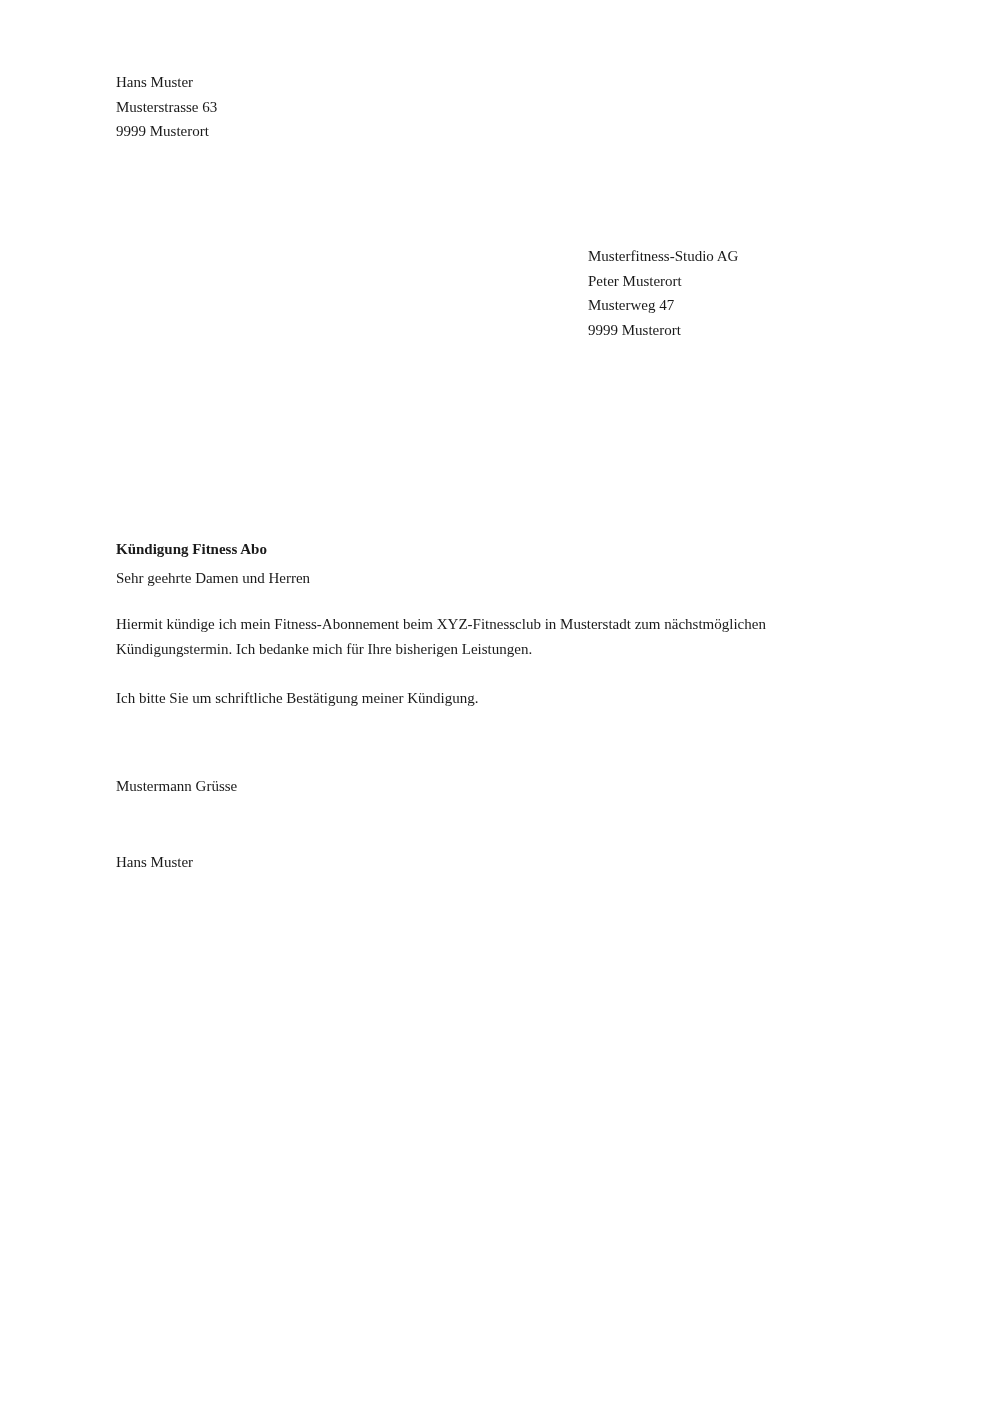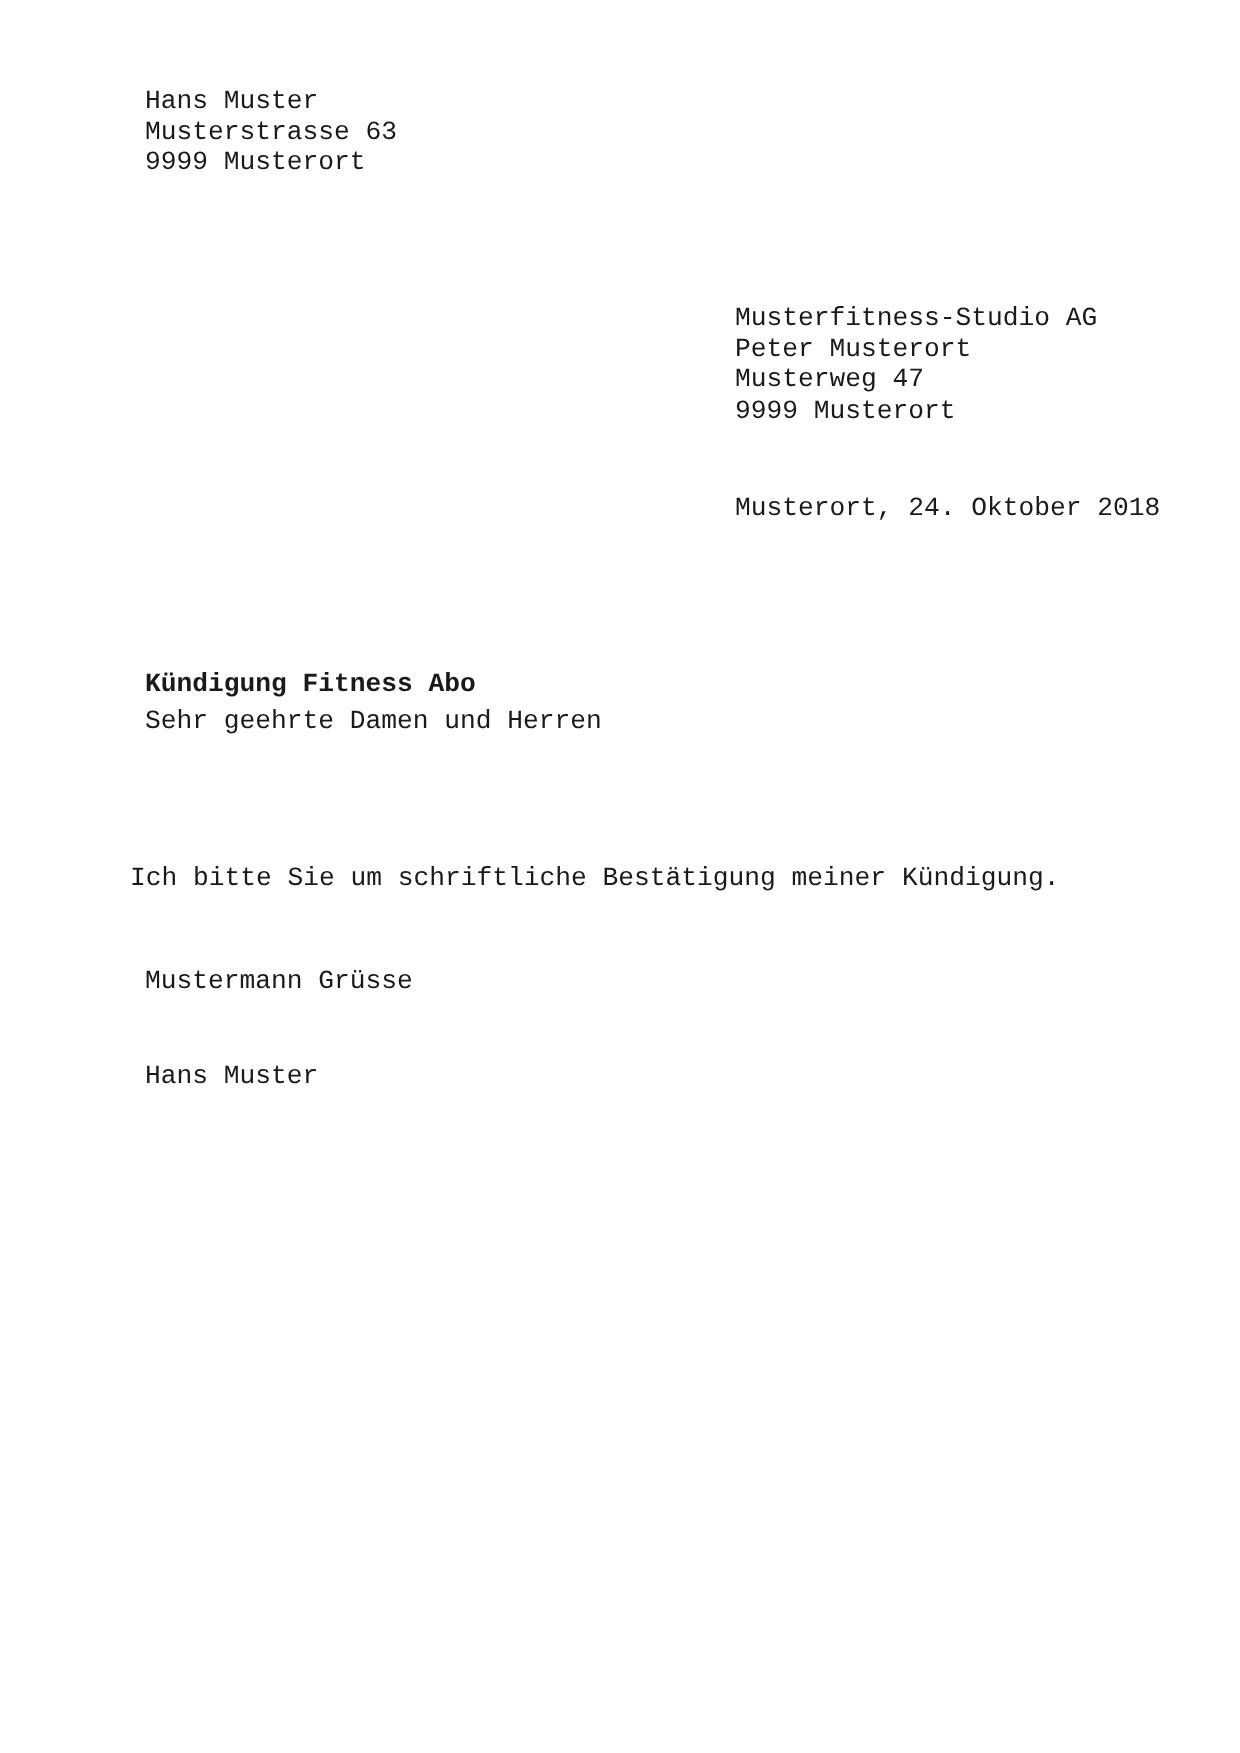--- a/index.html
+++ b/index.html
@@ -6,39 +6,39 @@
     margin: 0;
     padding: 0;
     background: #ffffff;
   }
   .page {
     position: relative;
     width: 992px;
     height: 1402px;
     background: #ffffff;
     color: #1a1a1a;
-    font-family: Liberation Mono, monospace;
-    font-size: 21px;
+    font-family: Liberation Serif, serif;
+    font-size: 15px;
     line-height: 24.5px;
     overflow: hidden;
   }
   .block {
     position: absolute;
     white-space: normal;
   }
   .address .line {
     white-space: nowrap;
   }
   .sender    { left: 116px; top: 70px; }
   .recipient { left: 588px; top: 244px; }
   .dateline  { left: 588px; top: 396px; white-space: nowrap; }
   .subject   { left: 116px; top: 497px; font-weight: 700; white-space: nowrap; margin-top: 40px; }
   .salutation{ left: 116px; top: 566px; white-space: nowrap; }
   .para1     { left: 116px; top: 597px; width: 762px; }
-  .para2     { left: 104px; top: 671px; width: 762px; }
+  .para2     { left: 116px; top: 671px; width: 762px; }
   .closing   { left: 116px; top: 774px; white-space: nowrap; }
   .signature { left: 116px; top: 850px; white-space: nowrap; }
 </style>
 </head>
 <body>
 
 <div class="page">
 
   <div class="block address sender">
     <div class="line">Hans Muster</div>
@@ -46,26 +46,26 @@
     <div class="line">9999 Musterort</div>
   </div>
 
   <div class="block address recipient">
     <div class="line">Musterfitness-Studio AG</div>
     <div class="line">Peter Musterort</div>
     <div class="line">Musterweg 47</div>
     <div class="line">9999 Musterort</div>
   </div>
 
-  <div class="block dateline">Musterort, 24. Oktober 2018</div>
 
   <div class="block subject">Kündigung Fitness Abo</div>
 
   <div class="block salutation">Sehr geehrte Damen und Herren</div>
 
+  <p class="block para1">Hiermit kündige ich mein Fitness-Abonnement beim XYZ-Fitnessclub in Musterstadt zum nächstmöglichen Kündigungstermin. Ich bedanke mich für Ihre bisherigen Leistungen.</p>
 
   <p class="block para2">Ich bitte Sie um schriftliche Bestätigung meiner Kündigung.</p>
 
   <div class="block closing">Mustermann Grüsse</div>
 
   <div class="block signature">Hans Muster</div>
 
 </div>
 
 </body></html>

